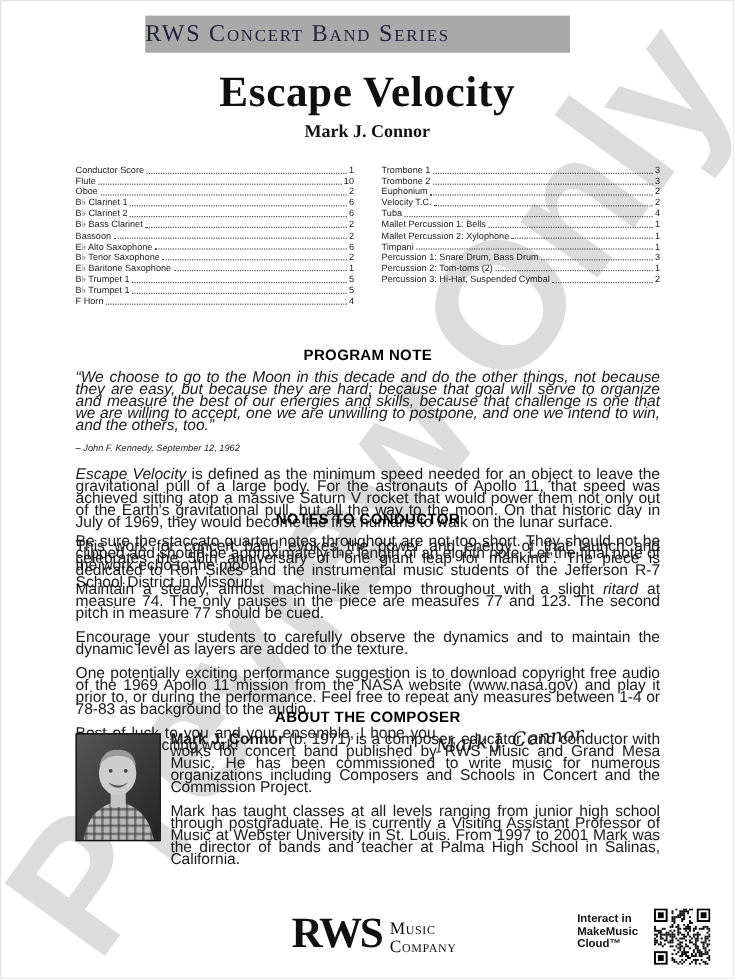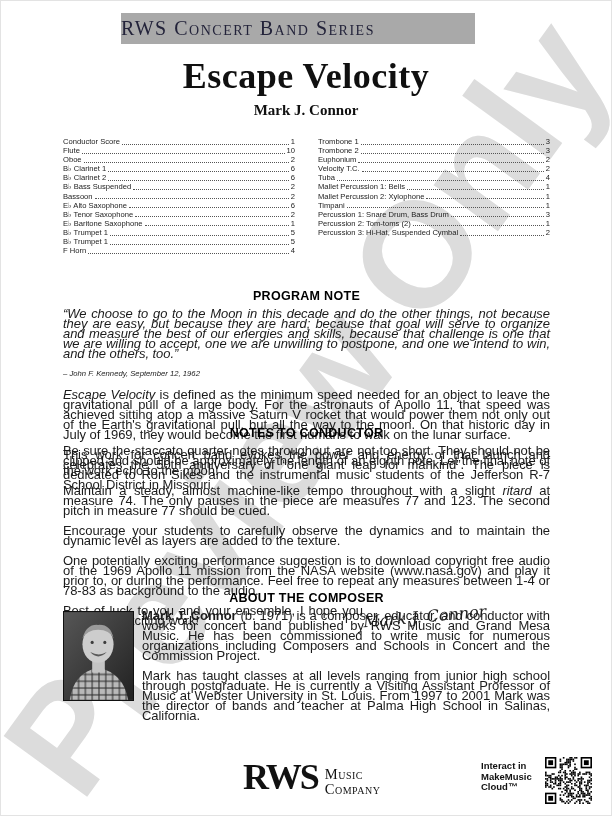--- a/index.html
+++ b/index.html
@@ -99,21 +99,21 @@
               <span>B♭ Clarinet 1</span>
               <span class="dots"></span>
               <span>6</span>
             </div>
           <div class="inst-row">
               <span>B♭ Clarinet 2</span>
               <span class="dots"></span>
               <span>6</span>
             </div>
           <div class="inst-row">
-              <span>B♭ Bass Suspended</span>
+              <span>B♭ Bass Clarinet</span>
               <span class="dots"></span>
               <span>2</span>
             </div>
           <div class="inst-row">
               <span>Bassoon</span>
               <span class="dots"></span>
               <span>2</span>
             </div>
           <div class="inst-row">
               <span>E♭ Alto Saxophone</span>

